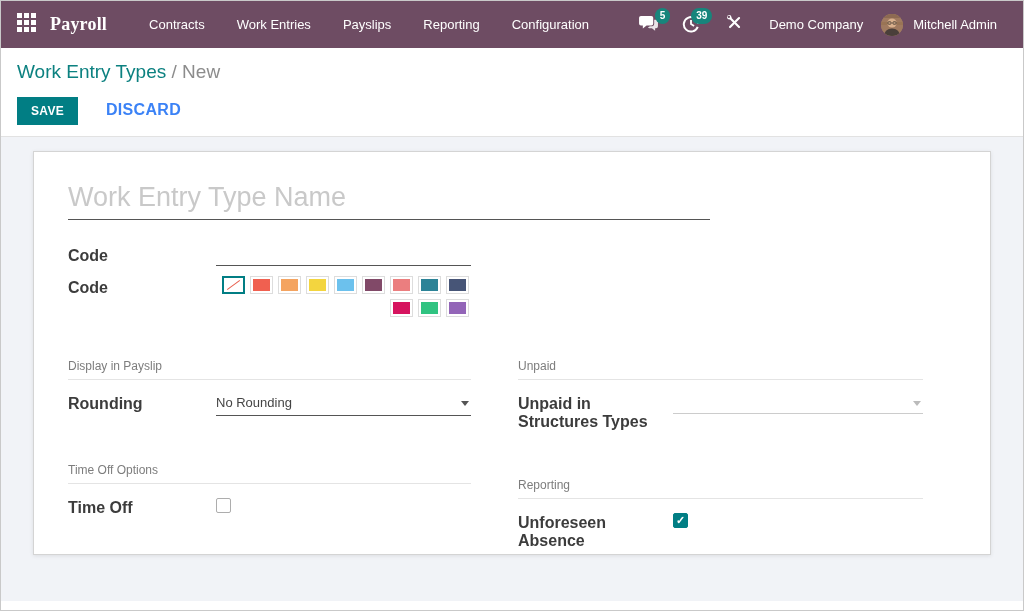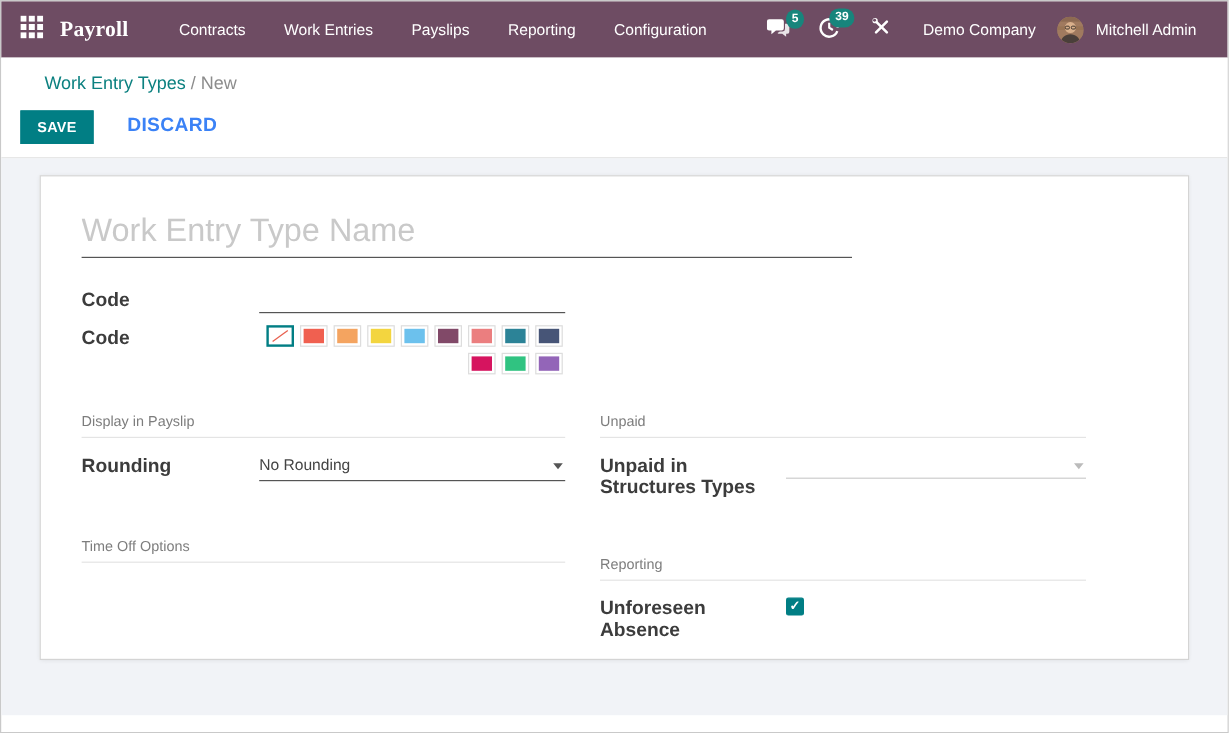--- a/index.html
+++ b/index.html
@@ -28,21 +28,21 @@
     position:absolute; top:-3px; right:-2px; background:#17857c; color:#fff;
     font-size:10px; line-height:1; padding:3px 5px; border-radius:9px; font-weight:bold;
   }
   .tools-wrap { padding:4px 8px; cursor:pointer; }
   .company-name, .user-name { font-size:13px; font-weight:500; padding:0 10px; cursor:pointer; white-space:nowrap; }
   .user-wrap { display:flex; align-items:center; cursor:pointer; }
   .avatar { width:22px; height:22px; border-radius:50%; overflow:hidden; background:#9c7a66; flex:0 0 auto; }
 
   
   .control-panel { background:#fff; padding:13px 16px 11px; border-bottom:1px solid #e2e2e2; }
-  .breadcrumb { font-size:15px;margin-left:20px; }
+  .breadcrumb { font-size:19px; }
   .breadcrumb .bc-link { color:#0c8180; cursor:pointer; }
   .breadcrumb .bc-sep, .breadcrumb .bc-current { color:#8c8c8c; }
   .cp-buttons { margin-top:12px; display:flex; align-items:flex-end; }
   .btn-save {
     background:#017e84; color:#fff; border:1px solid #017e84; font-size:12px; font-weight:bold;
     padding:6px 13px; cursor:pointer; letter-spacing:.3px; font-family:inherit;
   }
   .btn-discard {
     background:transparent; color:#3b82f6; border:none; font-size:16px; font-weight:bold;
     padding:6px 14px; margin-left:14px; cursor:pointer; letter-spacing:.3px; font-family:inherit;
@@ -77,21 +77,21 @@
   }
   .swatch .chip { width:100%; height:100%; position:relative; }
   .swatch.selected { border:2px solid #017e84; padding:1px; }
   .swatch .chip svg { position:absolute; inset:0; }
   .chip.dotted {
     background-image:radial-gradient(rgba(255,255,255,.25) 1px, transparent 1px);
     background-size:4px 4px;
   }
 
   
-  .group-grid { display:grid; grid-template-columns:403px 405px; column-gap:29px; margin-top:32px; }
+  .group-grid { display:grid; grid-template-columns:403px 405px; column-gap:47px; margin-top:42px; }
   .section-title {
     font-size:12px; color:#7d7d7d; padding-bottom:6px; border-bottom:1px solid #e4e4e4;
     margin-bottom:12px;
   }
   .group-block + .group-block { margin-top:47px; }
 
   .select-field { position:relative; width:255px; cursor:pointer; }
   .select-field .sel-value {
     display:block; border-bottom:1px solid #555; font-size:13px; color:#444;
     padding:3px 16px 5px 0; min-height:22px;
@@ -267,20 +267,24 @@
               <div class="field-label">Rounding</div>
               <div class="select-field">
                 <span class="sel-value">No Rounding</span>
                 <span class="caret"></span>
               </div>
             </div>
           </div>
 
           <div class="group-block">
             <div class="section-title">Time Off Options</div>
+            <div class="field-row" style="margin-top:0;">
+              <div class="field-label">Time Off</div>
+              <div class="checkbox"></div>
+            </div>
           </div>
         </div>
 
         <div>
           <div class="group-block">
             <div class="section-title">Unpaid</div>
             <div class="field-row" style="margin-top:0;">
               <div class="field-label wide">Unpaid in Structures Types</div>
               <div class="select-field empty">
                 <span class="sel-value"></span>

